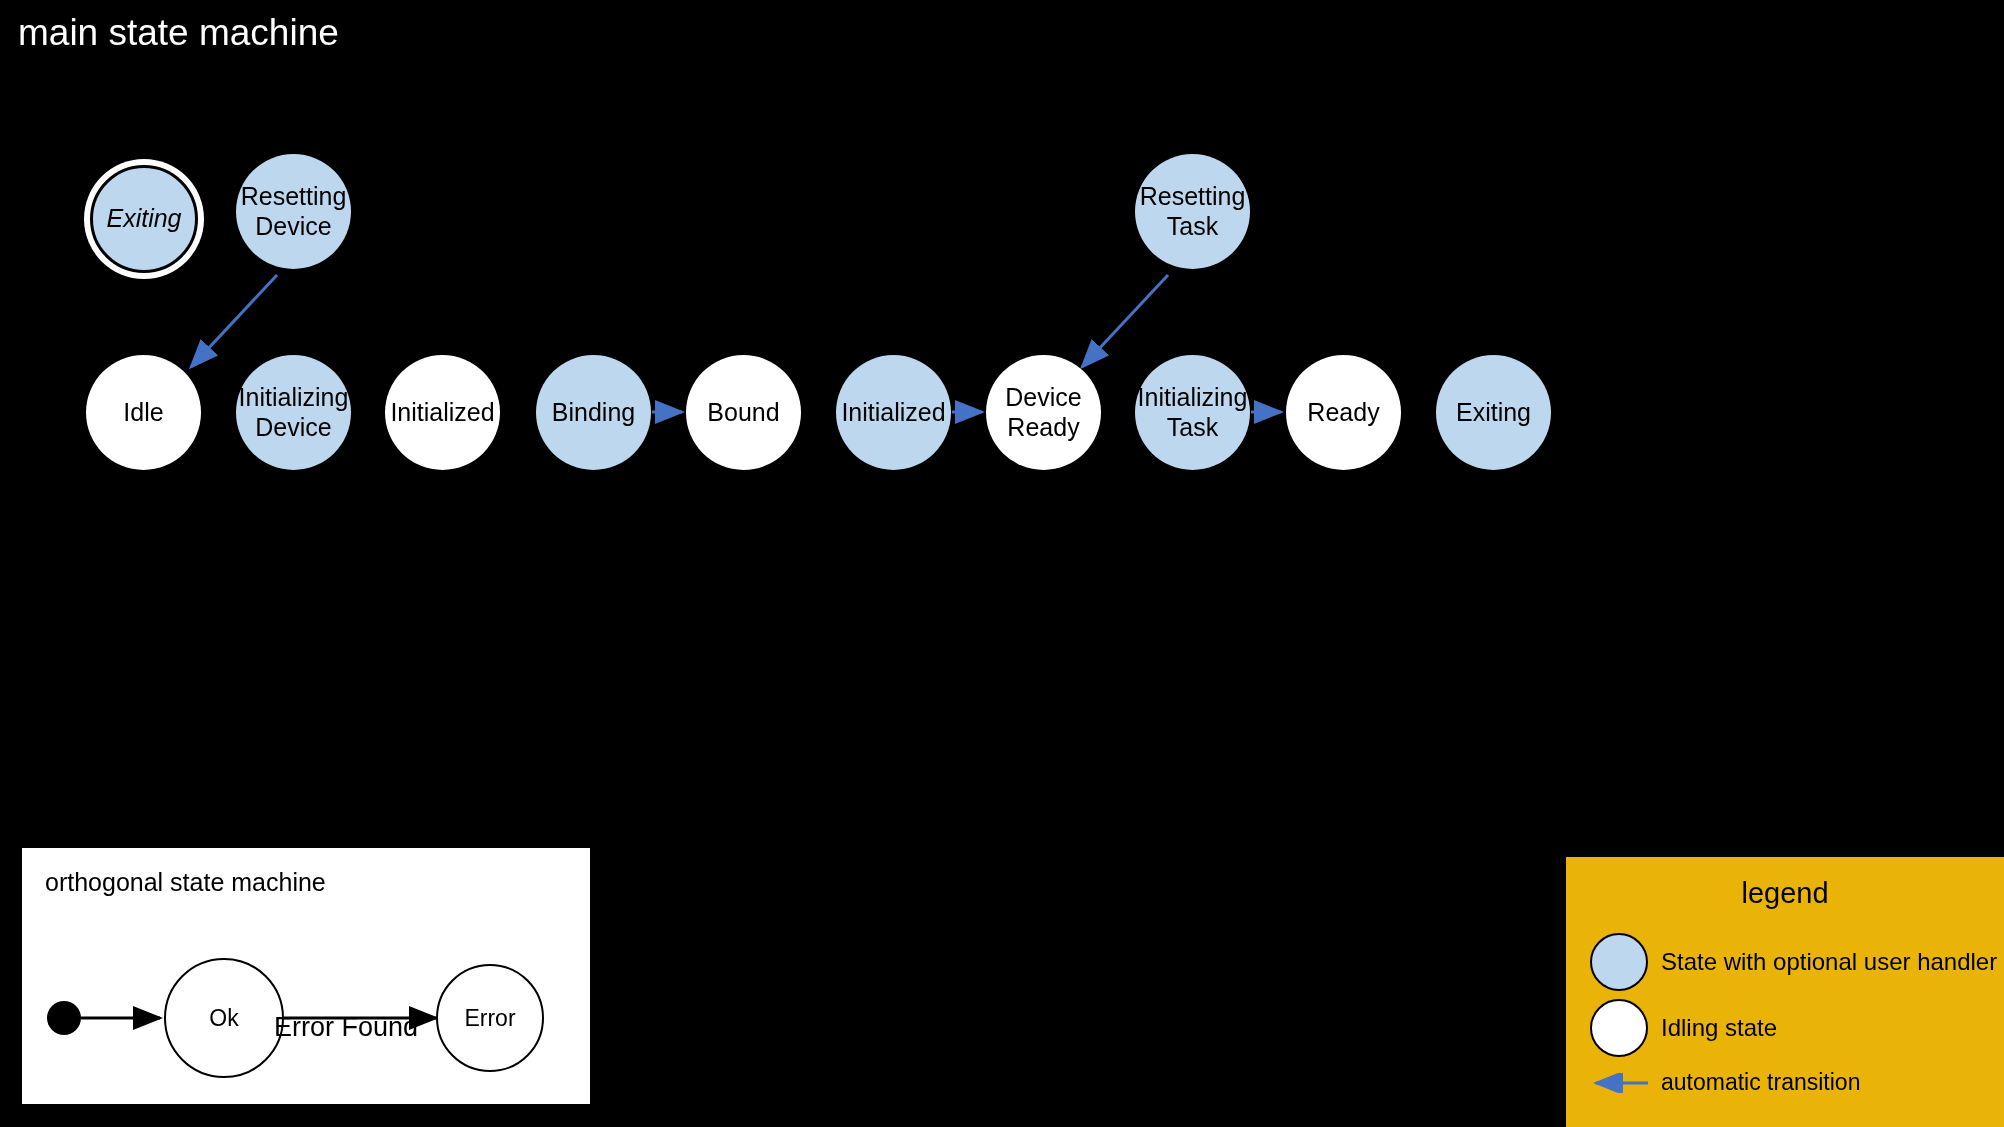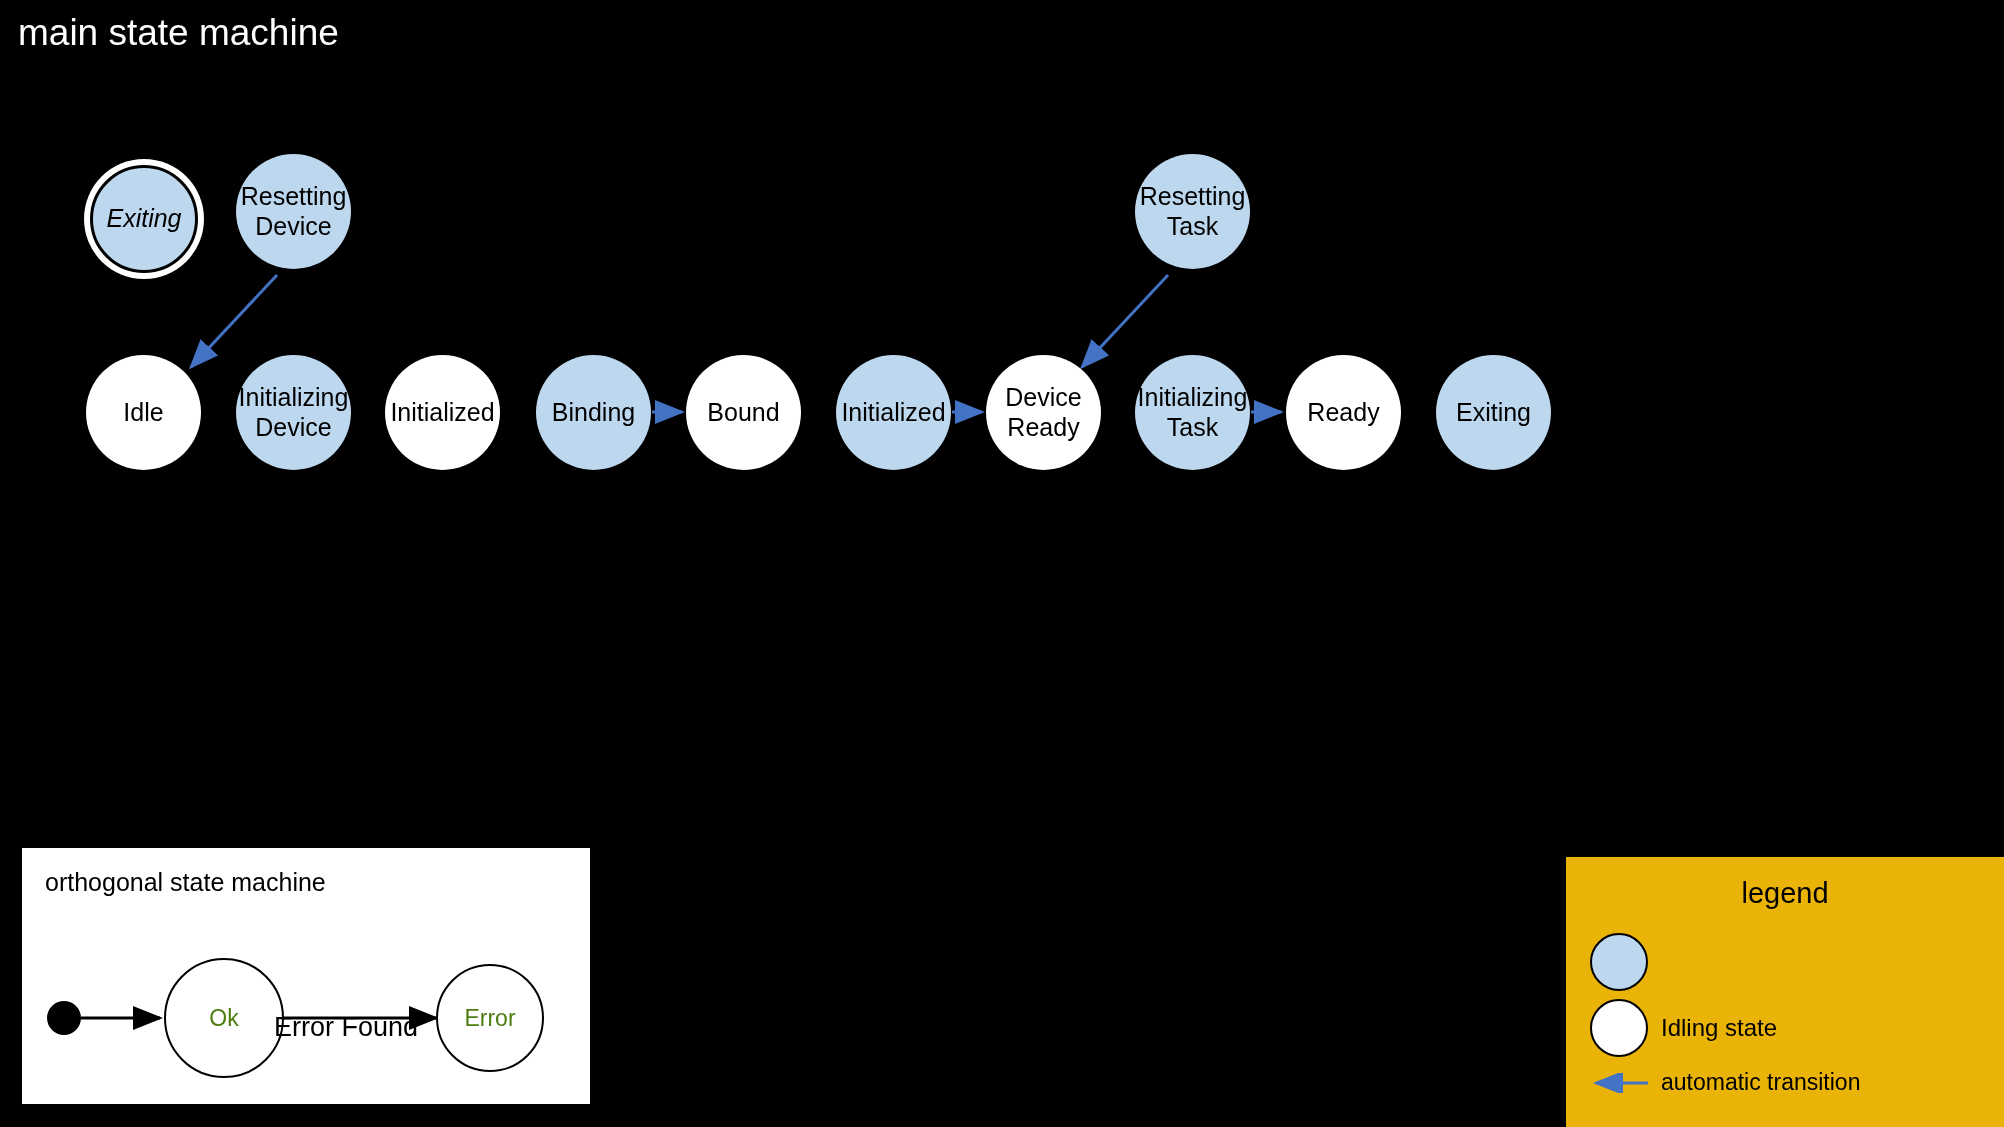--- a/index.html
+++ b/index.html
@@ -103,21 +103,21 @@
   }
   .ortho-state {
     position: absolute;
     border-radius: 50%;
     background: #ffffff;
     border: 2px solid #000000;
     box-sizing: border-box;
     display: flex;
     align-items: center;
     justify-content: center;
-    color: #4d7c0f;
+    color: #000000;
     font-size: 23px;
     z-index: 6;
     text-align: center;
   }
   #ortho-initial-dot {
     position: absolute;
     width: 34px;
     height: 34px;
     border-radius: 50%;
     background: #000000;
@@ -306,20 +306,21 @@
   </div>
 
   <div id="ortho-edge-label">Error Found</div>
 
   <div id="legend-panel">
 
     <div id="legend-title">legend</div>
 
     <div class="legend-row" id="legend-row-handler">
       <div class="legend-swatch handler"></div>
+      <div class="legend-text">State with optional user handler</div>
     </div>
 
     <div class="legend-row" id="legend-row-idling">
       <div class="legend-swatch idling"></div>
       <div class="legend-text">Idling state</div>
     </div>
 
     <div class="legend-row" id="legend-row-arrow">
       <div class="legend-arrow-swatch">
         <svg width="58" height="20" viewBox="0 0 58 20" xmlns="http://www.w3.org/2000/svg">

